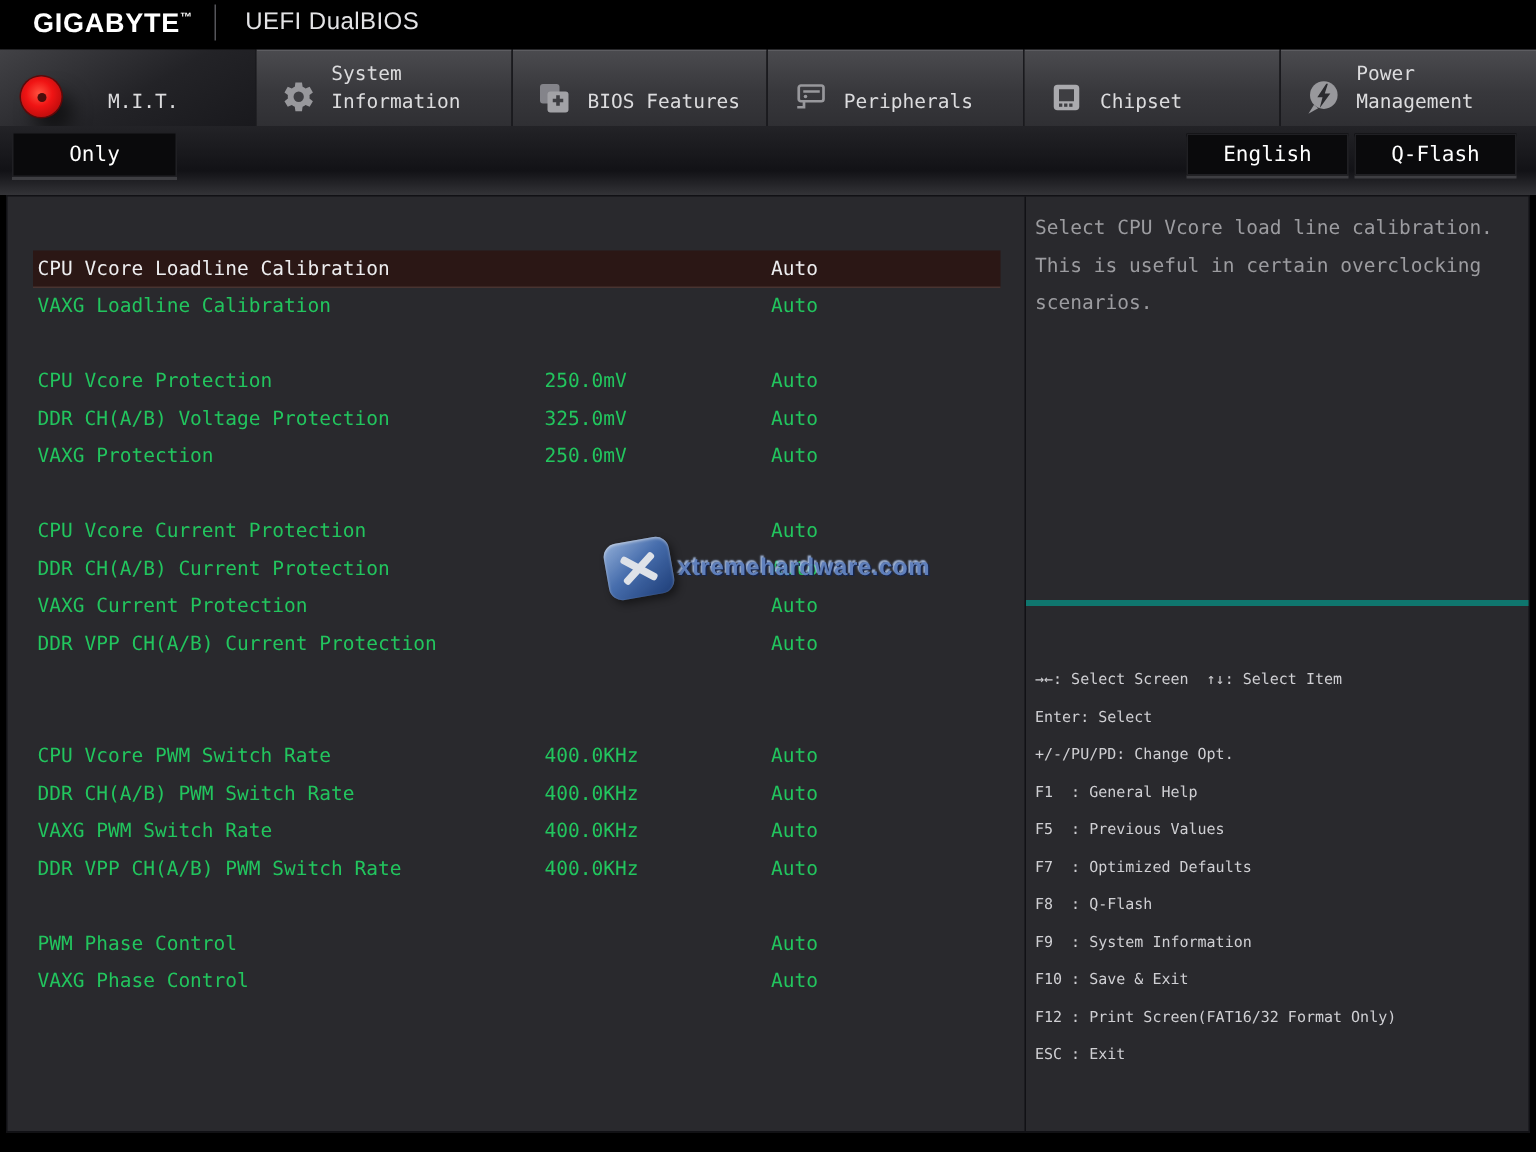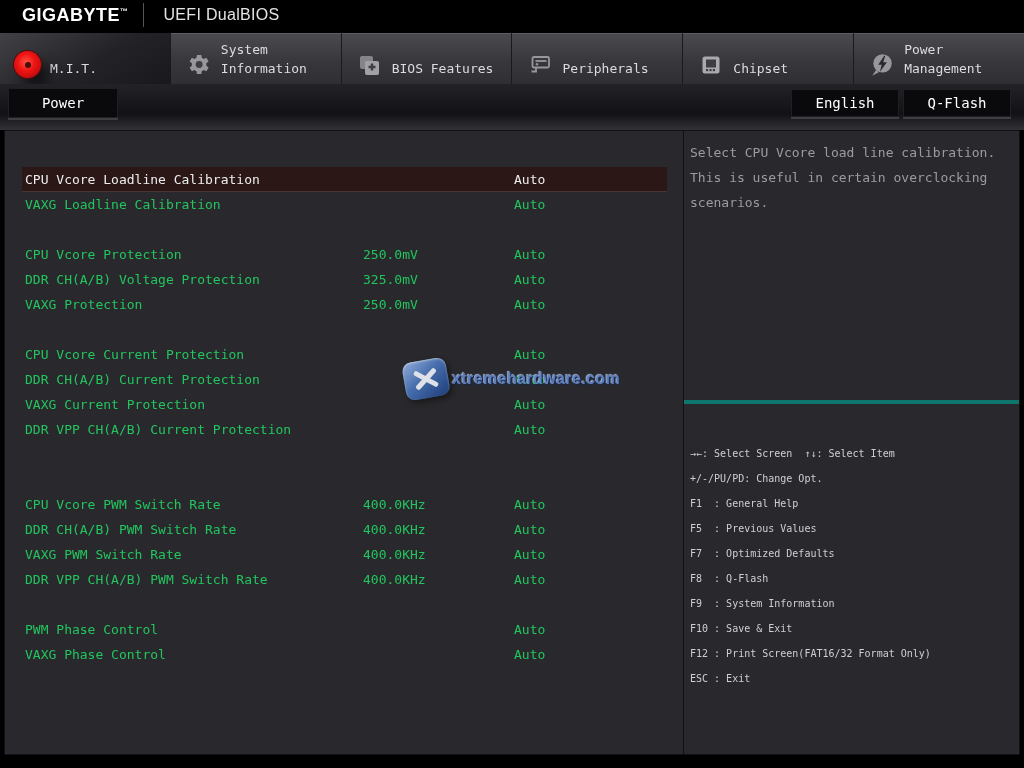--- a/index.html
+++ b/index.html
@@ -14,21 +14,21 @@
   .brand .tm{font-size:8px;vertical-align:super;}
   .hdr-divider{width:1px;height:24px;background:#55555a;margin:0 20px 0 14px;}
   .hdr-title{font-family:"Liberation Sans",sans-serif;font-size:16px;color:#e4e4e6;letter-spacing:.3px;}
 
   
   .tab-bar{position:absolute;top:33px;left:0;width:1024px;height:51px;display:flex;background:#0a0a0c;}
   .tab{flex:1;display:flex;align-items:flex-end;padding:0 0 5px 12px;box-sizing:border-box;
        background:linear-gradient(#4b4b4f,#38383c 55%,#2f2f33);
        border-right:1px solid #1a1a1e;box-shadow:inset 0 1px 0 #5d5d61;cursor:pointer;}
   .tab:last-child{border-right:none;}
-  .tab.active{background:linear-gradient(150deg,#424246 0%,#232327 55%,#19191d 100%);box-shadow:none;}
+  .tab.active{background:linear-gradient(150deg,#424246 0%,#232327 55%,#19191d 100%);box-shadow:none;gap:22px;}
   .tab-icon{width:27px;height:27px;margin:0 9px 1px 2px;flex:none;display:flex;
             align-items:center;justify-content:center;}
   .tab-label{font-size:13px;color:#dcdcde;line-height:19px;padding-bottom:1px;}
   .icon-mit-dot{border-radius:50%;
      background:radial-gradient(circle at 45% 42%,#ff5240 0%,#f01414 40%,#c40d0d 72%,#7c0808 100%);
      box-shadow:0 0 0 1px #5f0808, 8px 10px 12px rgba(0,0,0,.55);position:relative;}
   .icon-mit-dot::after{content:'';position:absolute;left:50%;top:50%;width:6px;height:6px;
      margin:-3px 0 0 -3px;border-radius:50%;background:#4a0e0c;}
 
   
@@ -140,21 +140,21 @@
           <circle cx="12.5" cy="10.5" r="8.5" fill="#98989c"></circle>
           <path d="M6.5 16.5L3 22l6-3.4z" fill="#98989c"></path>
           <path d="M14 3.5L8.5 11.8h3.2L10 18.5l6.5-9h-3.4l1.9-6z" fill="#2a2a2e"></path>
         </svg>
       </span>
       <span class="tab-label">Power Management</span>
     </div>
   </div>
 
 <div class="toolbar">
-  <div class="btn btn-back">Power</div>
+  <div class="btn btn-back">Only</div>
   <div class="btn btn-english">English</div>
   <div class="btn btn-qflash">Q-Flash</div>
 </div>
 
 <div class="content">
   <div class="settings-list">
       <div class="srow selected">
         <span class="cell label">CPU Vcore Loadline Calibration</span>
         <span class="cell value"></span>
         <span class="cell option">Auto</span>
@@ -234,20 +234,21 @@
         <span class="cell value"></span>
         <span class="cell option">Auto</span>
       </div>
     </div>
   <div class="right-panel">
     <div class="help-box">
       <div class="help-text">Select CPU Vcore load line calibration. This is useful in certain overclocking scenarios.</div>
     </div>
     <div class="hotkeys">
         <div class="hotkey-line">→←: Select Screen  ↑↓: Select Item</div>
+        <div class="hotkey-line">Enter: Select</div>
         <div class="hotkey-line">+/-/PU/PD: Change Opt.</div>
         <div class="hotkey-line">F1  : General Help</div>
         <div class="hotkey-line">F5  : Previous Values</div>
         <div class="hotkey-line">F7  : Optimized Defaults</div>
         <div class="hotkey-line">F8  : Q-Flash</div>
         <div class="hotkey-line">F9  : System Information</div>
         <div class="hotkey-line">F10 : Save &amp; Exit</div>
         <div class="hotkey-line">F12 : Print Screen(FAT16/32 Format Only)</div>
         <div class="hotkey-line">ESC : Exit</div>
       </div>

